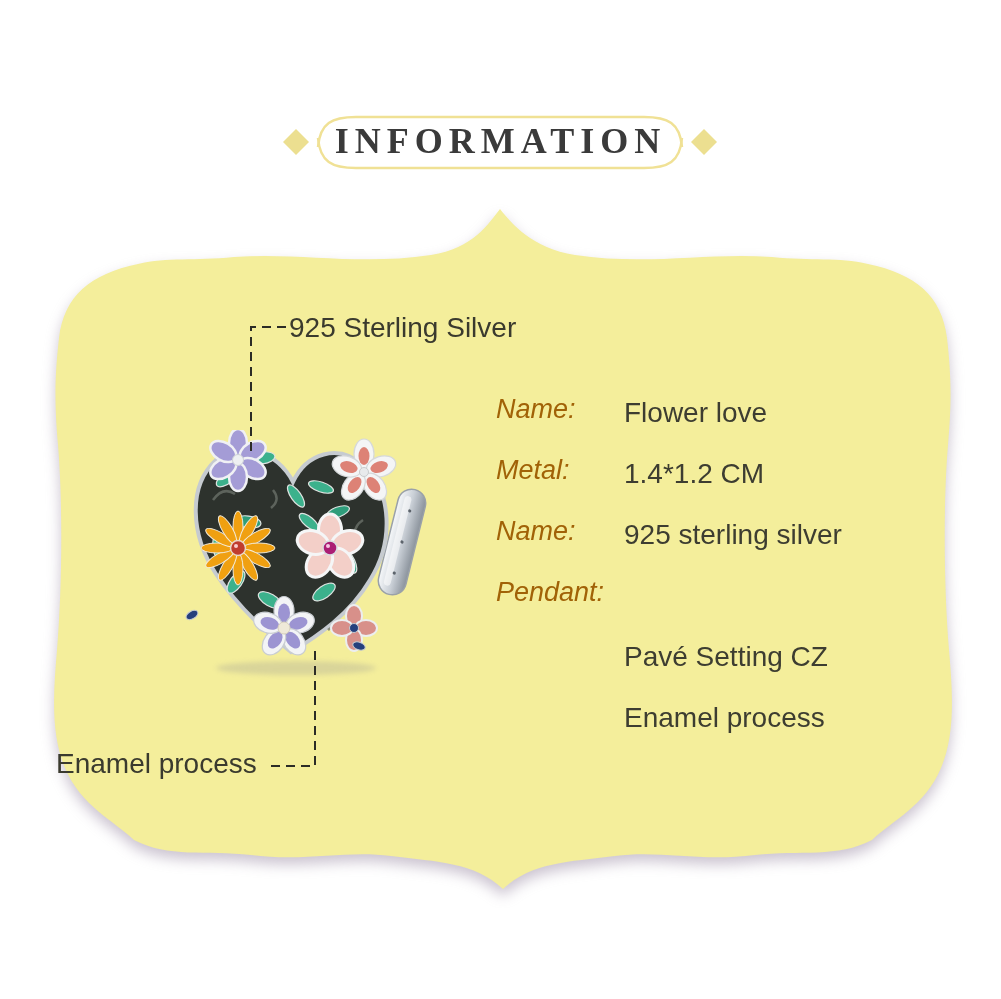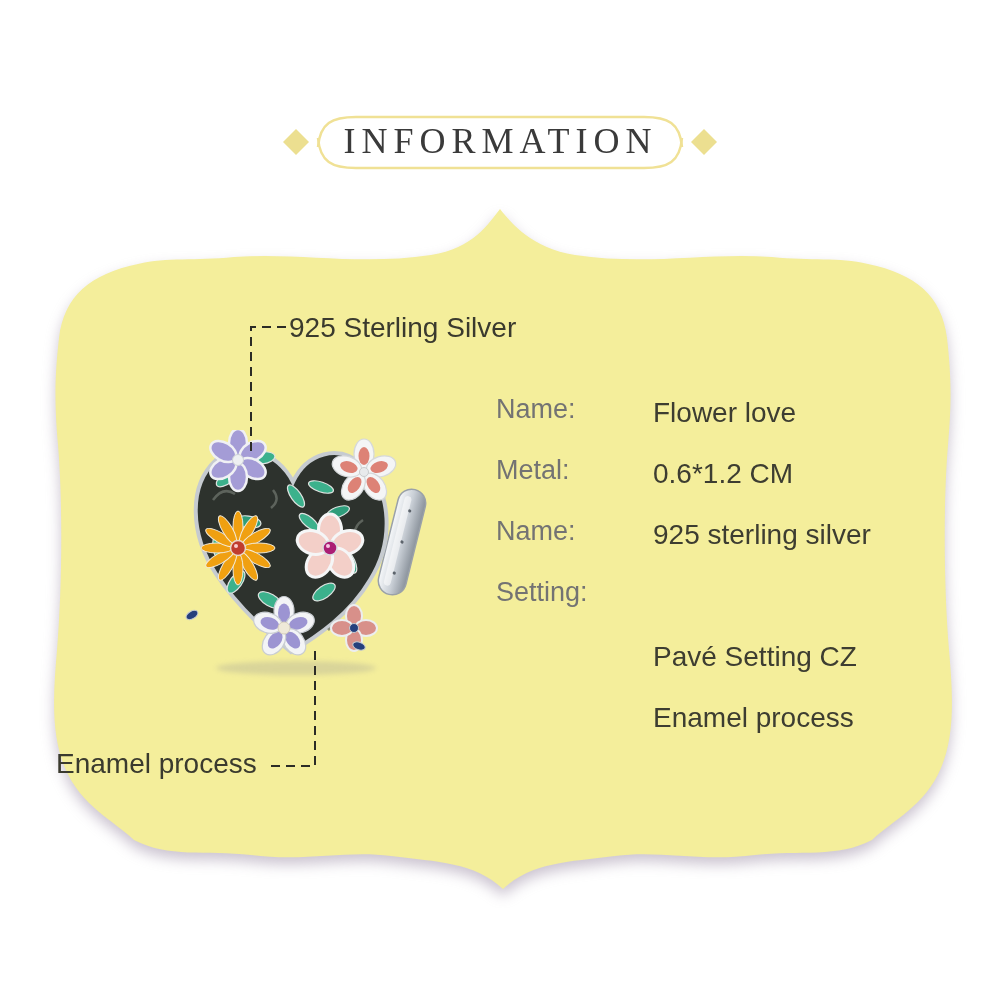--- a/index.html
+++ b/index.html
@@ -4,40 +4,40 @@
 <style>
   html,body { margin:0; padding:0; background:#ffffff; }
   body { font-family:"Liberation Sans", sans-serif; }
   .stage { position:relative; width:1001px; height:999px; overflow:hidden; background:#ffffff; }
 
   
   .title-frame { position:absolute; left:270px; top:105px; width:460px; height:75px; }
   .title-text {
     position:absolute; left:0; right:0; top:120px; text-align:center;
     font-family:"Liberation Serif", "DejaVu Serif", serif;
-    font-weight:normal; font-size:36px; letter-spacing:6px; color:#3a3a3a;
+    font-weight:bold; font-size:36px; letter-spacing:6px; color:#3a3a3a;
   }
 
   
   .plaque { position:absolute; left:0; top:0; width:1001px; height:999px; }
   .plaque path { filter: drop-shadow(0px 7px 7px rgba(130,112,142,0.42)); }
 
   
   .charm { position:absolute; left:178px; top:430px; width:250px; height:250px; }
 
   
   .callout-lines { position:absolute; left:0; top:0; width:1001px; height:999px; pointer-events:none; }
   .callout-top   { position:absolute; left:289px; top:312px; font-size:28px; color:#3a3a2e; }
   .callout-bottom{ position:absolute; left:56px;  top:748px; font-size:28px; color:#3a3a2e; }
 
   
   .specs { position:absolute; left:496px; top:394px; }
   .spec-row { display:flex; align-items:flex-start; height:61px; }
-  .spec-label { width:128px; flex:0 0 128px; font-size:27px; color:#737373; }
-  .spec-value { font-size:28px; color:#3d3d31; padding-top:3px; white-space:nowrap;margin-left:29px; }
+  .spec-label { width:128px; flex:0 0 128px; font-size:27px; color:#a16207;font-style:italic; }
+  .spec-value { font-size:28px; color:#3d3d31; padding-top:3px; white-space:nowrap; }
 </style>
 </head>
 <body>
 
 <div class="stage">
 
   <svg class="plaque" viewBox="0 0 1001 999" aria-hidden="true">
     <path fill="#f4ee9b" d="M 500 209
       C 512 224 532 248 575 255
       C 648 266 708 252 772 257
@@ -228,28 +228,28 @@
   <div class="callout-top">925 Sterling Silver</div>
   <div class="callout-bottom">Enamel process</div>
 
   <div class="specs">
     <div class="spec-row">
       <div class="spec-label">Name:</div>
       <div class="spec-value">Flower love</div>
     </div>
     <div class="spec-row">
       <div class="spec-label">Metal:</div>
-      <div class="spec-value">0.6*1.2 CM</div>
+      <div class="spec-value">1.4*1.2 CM</div>
     </div>
     <div class="spec-row">
       <div class="spec-label">Name:</div>
       <div class="spec-value">925 sterling silver</div>
     </div>
     <div class="spec-row">
-      <div class="spec-label">Setting:</div>
+      <div class="spec-label">Pendant:</div>
     </div>
     <div class="spec-row">
       <div class="spec-label"></div>
       <div class="spec-value">Pavé Setting CZ</div>
     </div>
     <div class="spec-row">
       <div class="spec-label"></div>
       <div class="spec-value">Enamel process</div>
     </div>
   </div>

